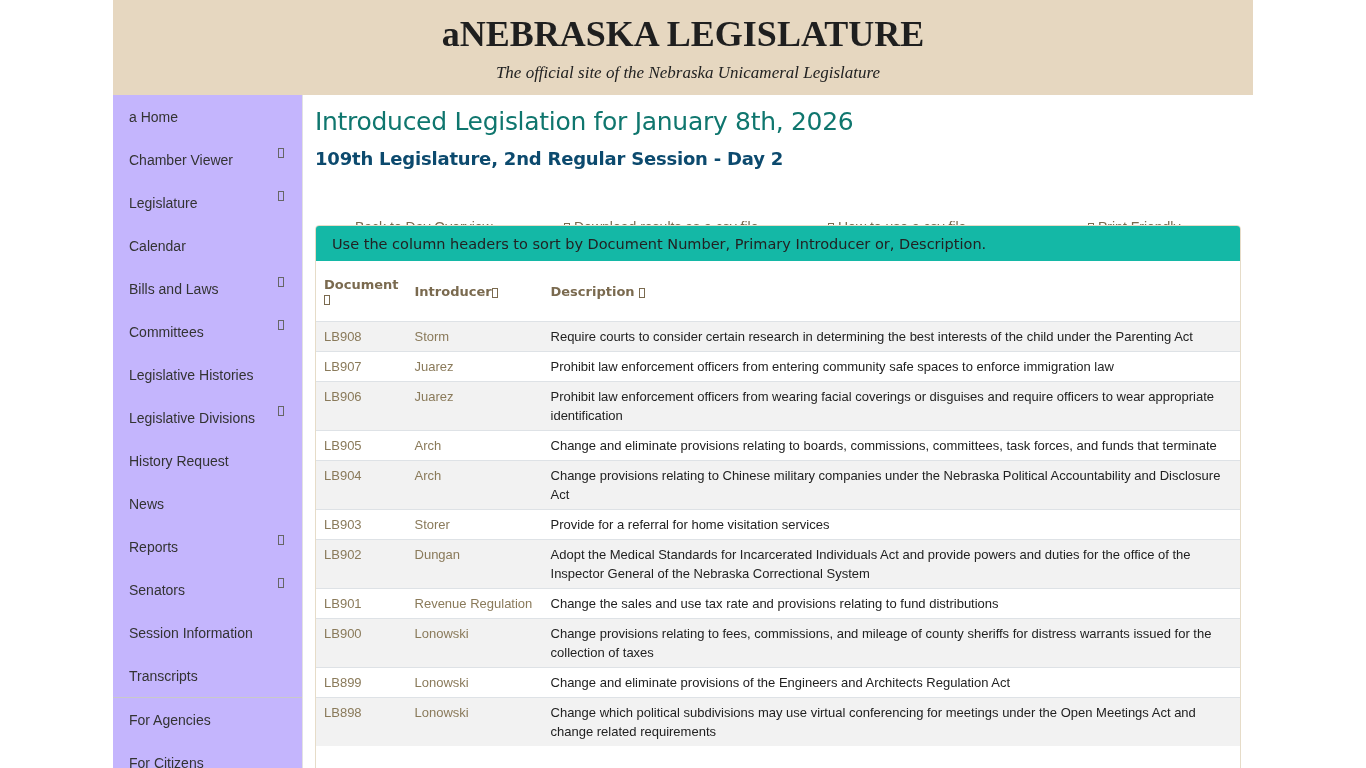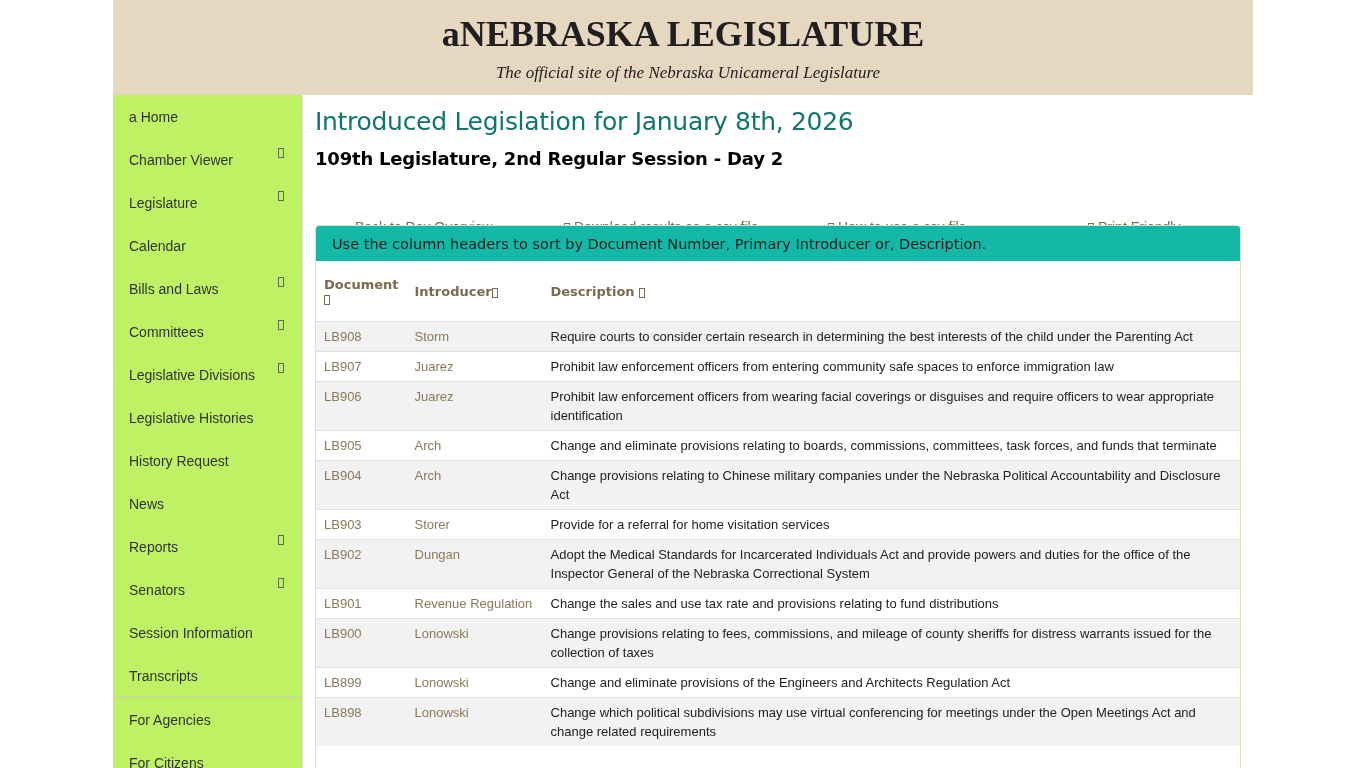--- a/index.html
+++ b/index.html
@@ -15,21 +15,21 @@
       font-family: "Liberation Serif", "DejaVu Serif", serif;
       font-size: 36px; color: #1f1f1f; letter-spacing: 0px; font-weight: bold;
     }
     .header .tagline {
       position: absolute; left: 10px; right: 0; top: 63px;
       font-family: "Liberation Serif", "DejaVu Serif", serif;
       font-style: italic; font-size: 17px; color: #222;
     }
     .sidebar {
       position: absolute; left: 0; top: 95px; width: 190px; height: 673px;
-      background: #bef264; border-right: 1px solid #e2e2e2;
+      background: #c4b5fd; border-right: 1px solid #e2e2e2;
     }
     .nav-item {
       position: relative; height: 43px; padding-left: 16px;
       font-size: 14px; color: #333; display: flex; align-items: center;
       font-family: "Liberation Sans", sans-serif;
       cursor: pointer;
     }
     .nav-item .label { margin-top: 0px; }
     .tofu {
       display: inline-block; width: 6px; height: 10px;
@@ -38,21 +38,21 @@
     .nav-item .caret { position: absolute; right: 18px; top: 10px; }
     .nav-divider { height: 1px; background: #c9c9c9; margin: 0; }
     .main { position: absolute; left: 202px; top: 95px; width: 926px; }
     .page-title {
       position: absolute; left: 0; top: 12px;
       font-family: "DejaVu Sans", sans-serif; font-size: 25px; font-weight: normal;
       color: #0f766e; letter-spacing: -0.3px;
     }
     .page-subtitle {
       position: absolute; left: 0; top: 53px;
-      font-family: "DejaVu Sans", sans-serif; font-size: 18px; color: #000000;
+      font-family: "DejaVu Sans", sans-serif; font-size: 18px; color: #0c4a6e;
       letter-spacing: -0.2px;
     }
     .actions { position: absolute; left: 0; top: 88px; width: 926px; height: 20px; margin-top: 36px; }
     .action-link {
       position: absolute; top: 0; font-family: "Liberation Sans", sans-serif;
       font-size: 14px; color: #7a6a4f; text-decoration: none; white-space: nowrap;
     }
     .action-link .tofu { border-color: #7a6a4f; margin-right: 4px; width: 6px; height: 10px; }
     .card {
       position: absolute; left: 0; top: 130px; width: 926px; height: 560px;
@@ -106,25 +106,25 @@
       </div>
     <div class="nav-item">
         <span class="label">Bills and Laws</span>
         <span class="tofu caret"></span>
       </div>
     <div class="nav-item">
         <span class="label">Committees</span>
         <span class="tofu caret"></span>
       </div>
     <div class="nav-item">
+        <span class="label">Legislative Histories</span>
+      </div>
+    <div class="nav-item">
         <span class="label">Legislative Divisions</span>
         <span class="tofu caret"></span>
-      </div>
-    <div class="nav-item">
-        <span class="label">Legislative Histories</span>
       </div>
     <div class="nav-item">
         <span class="label">History Request</span>
       </div>
     <div class="nav-item">
         <span class="label">News</span>
       </div>
     <div class="nav-item">
         <span class="label">Reports</span>
         <span class="tofu caret"></span>

